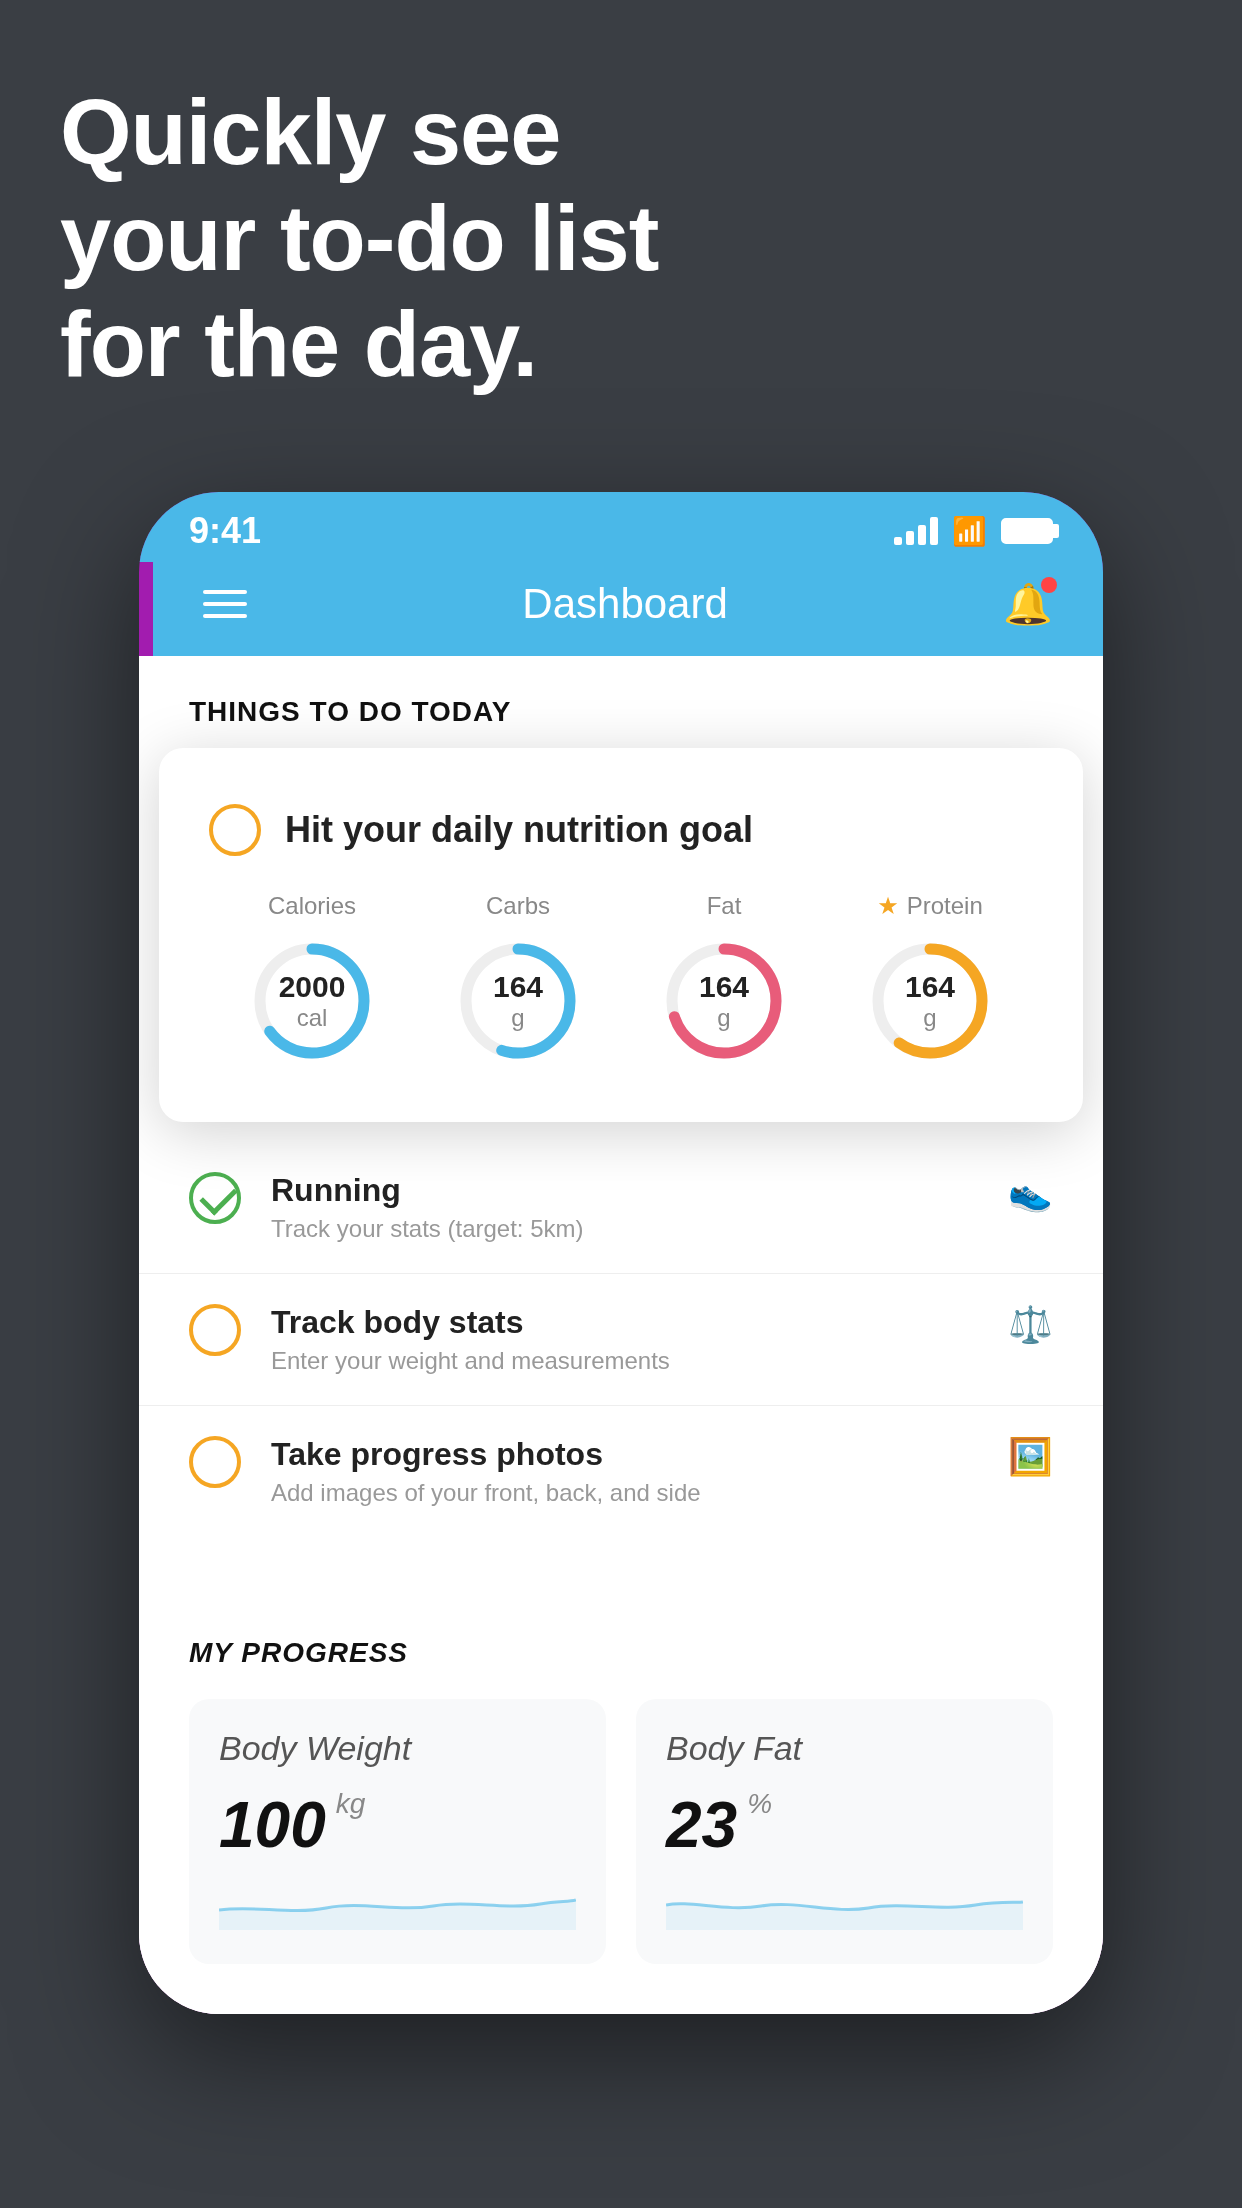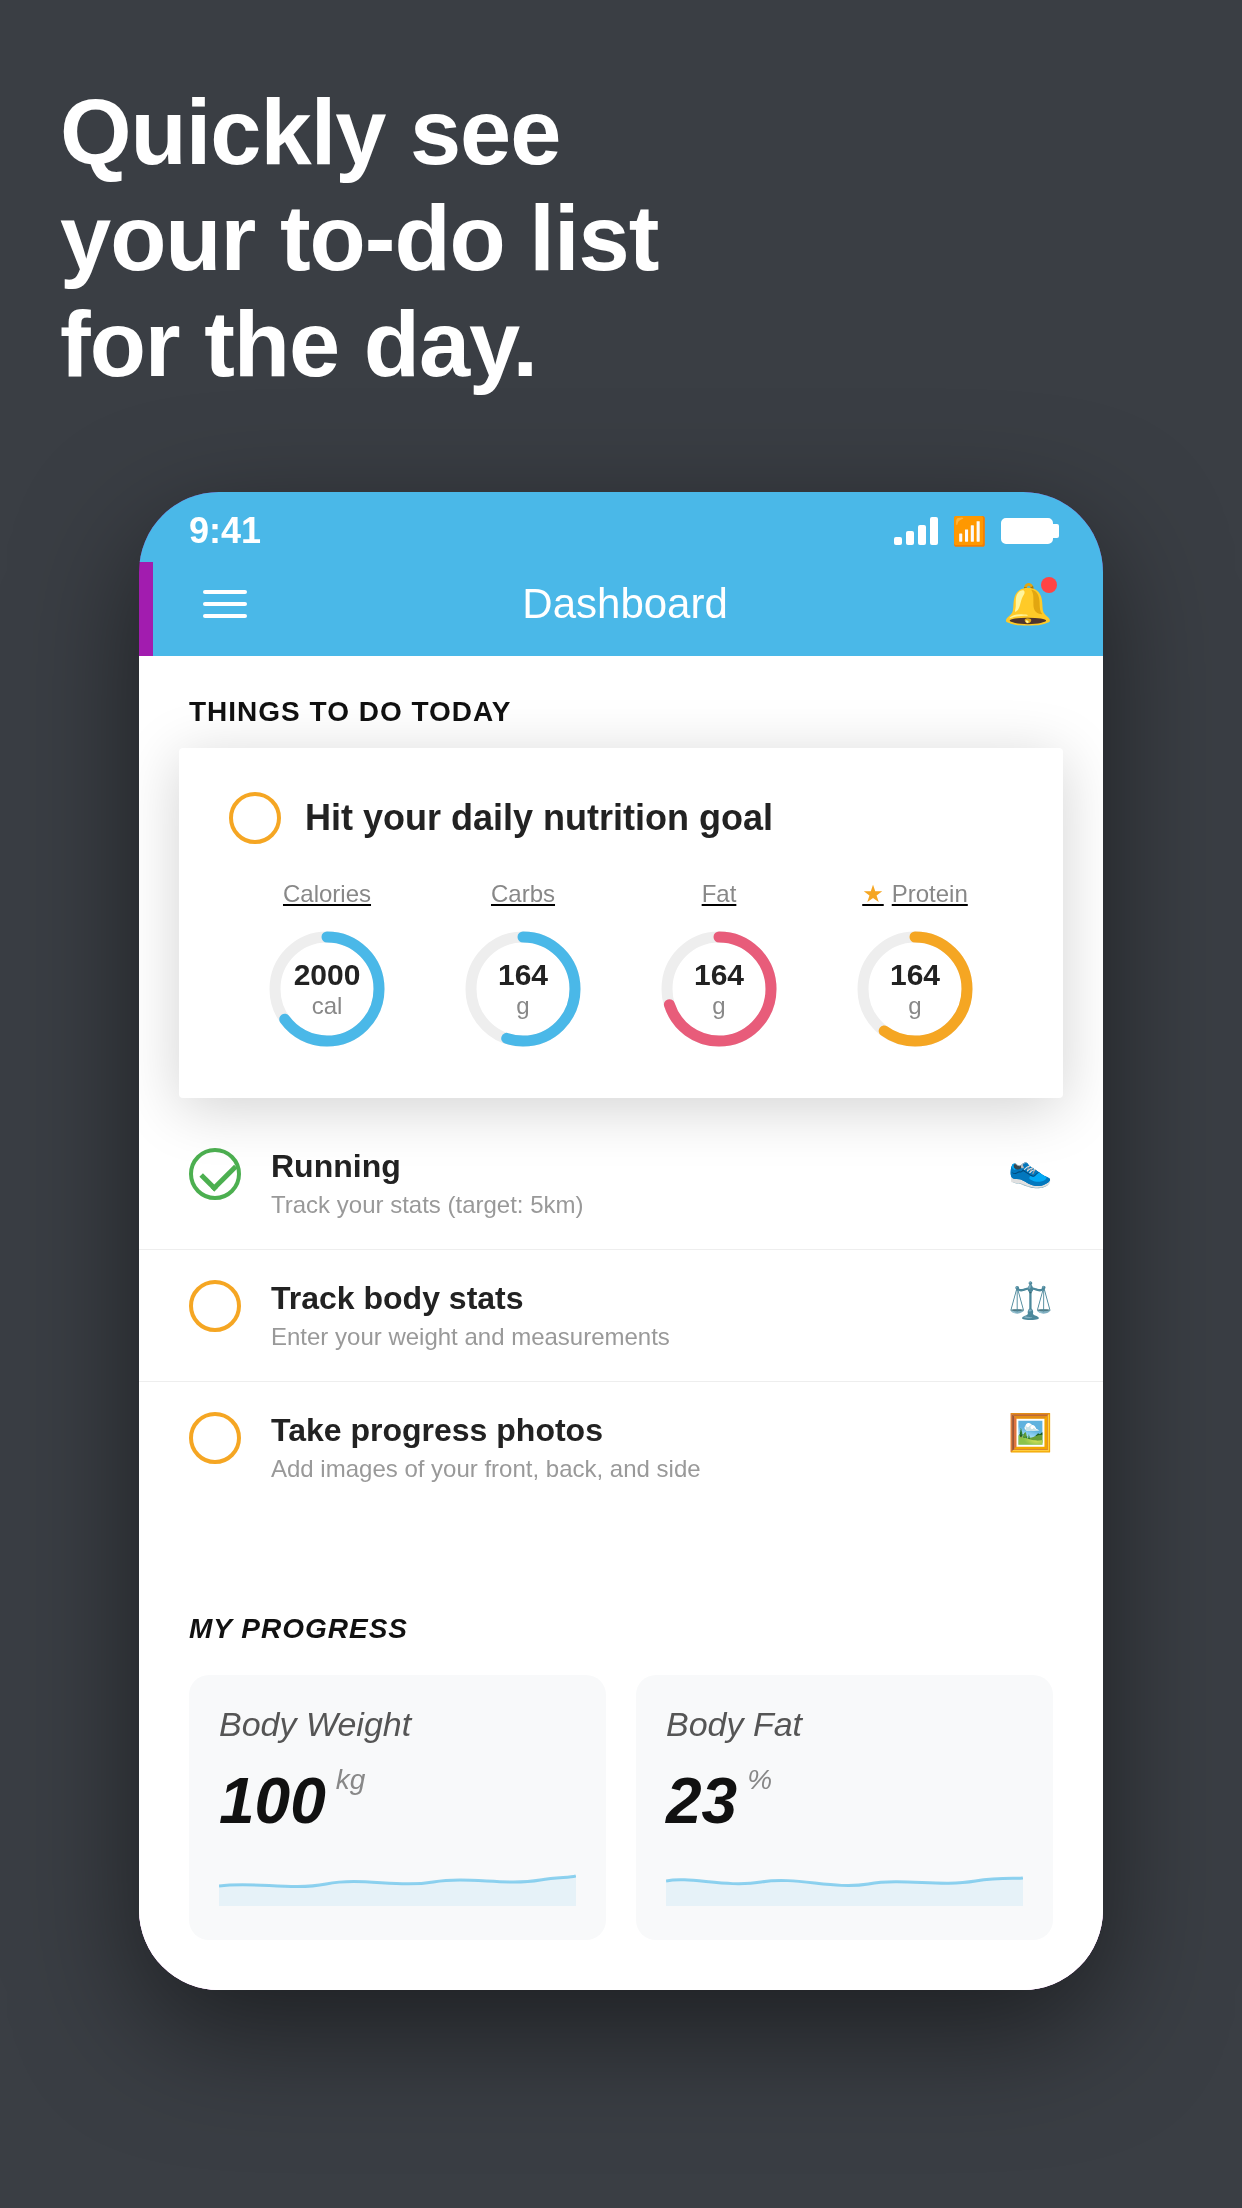--- a/index.html
+++ b/index.html
@@ -143,23 +143,23 @@
       font-size: 28px;
       font-weight: 800;
       color: #111;
       letter-spacing: 1px;
       background: white;
     }
 
     
     .nutrition-card {
       background: white;
-      border-radius: 4px;
-      padding: 44px 50px;
-      margin: 0 40px 20px;
+      border-radius: 24px;
+      padding: 56px 50px;
+      margin: 0 20px 20px;
       box-shadow: 0 10px 60px rgba(0,0,0,0.18);
       position: relative;
       z-index: 10;
     }
     .card-title-row {
       display: flex;
       align-items: center;
       gap: 24px;
       margin-bottom: 36px;
     }
@@ -179,21 +179,20 @@
     .nutrition-circles {
       display: flex;
       justify-content: space-around;
       align-items: flex-start;
     }
     .nutr-item {
       display: flex;
       flex-direction: column;
       align-items: center;
       gap: 16px;
-      text-decoration: underline;
     }
     .nutr-label {
       font-size: 24px;
       color: #888;
     }
     .nutr-label-row {
       display: flex;
       align-items: center;
       gap: 8px;
     }

